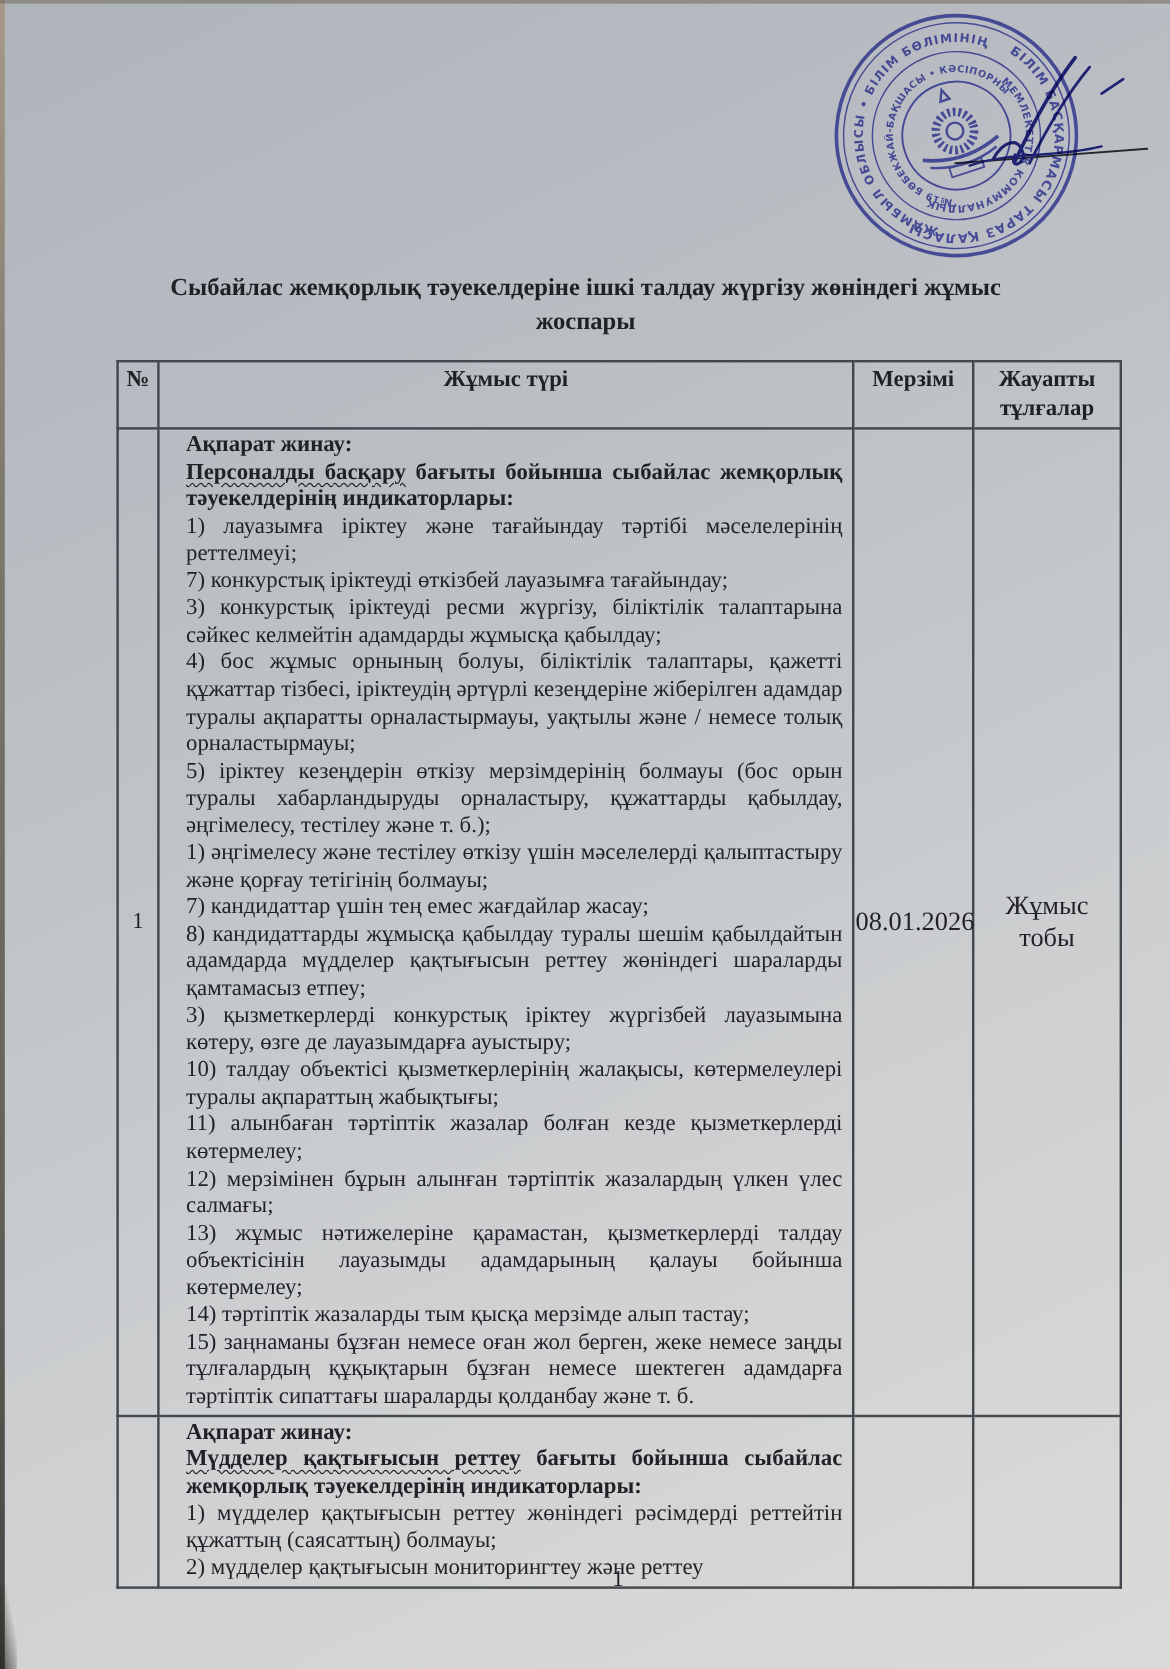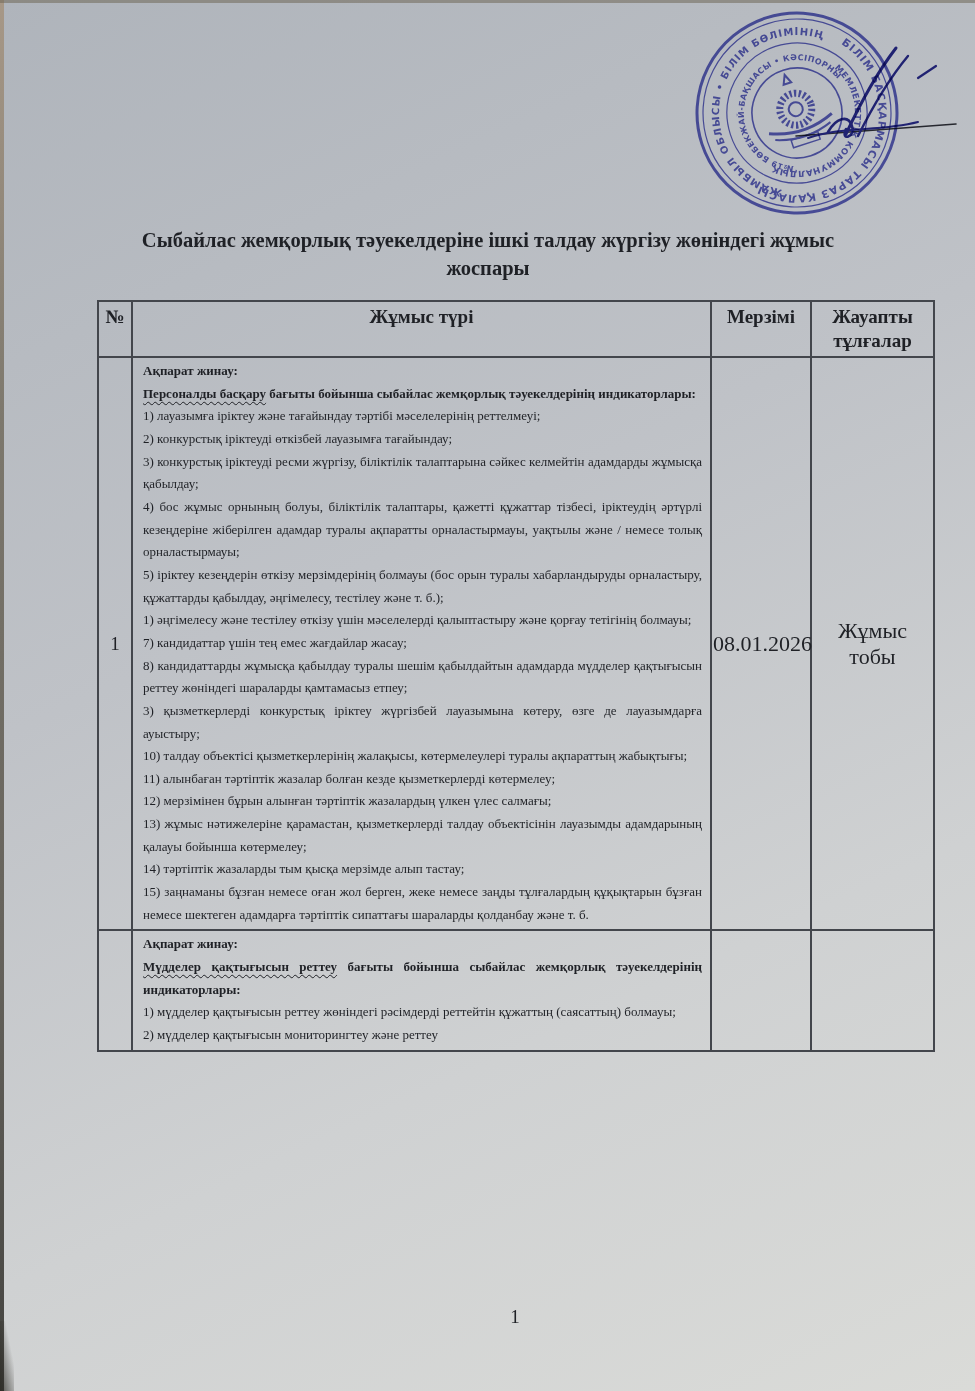--- a/index.html
+++ b/index.html
@@ -15,21 +15,21 @@
   .approval{position:absolute;left:518px;top:44px;width:420px;
         font-weight:bold;font-size:20px;line-height:28px;white-space:nowrap;}
   .doc-title{position:absolute;left:108px;top:226px;width:760px;text-align:center;
         font-weight:bold;font-size:20.5px;line-height:28px;}
 
   table.plan{position:absolute;left:97px;top:300px;width:836px;
         border-collapse:collapse;table-layout:fixed;}
   .plan th,.plan td{border:2px solid #43464c;}
   .plan th{font-size:19px;font-weight:bold;text-align:center;vertical-align:top;
         padding:3px 2px;line-height:24px;height:44px;}
-  .work-cell{padding:2px 8px 3px 10px;font-size:13px;line-height:22.65px;
+  .work-cell{padding:2px 8px 3px 22px;font-size:19px;line-height:22.65px;
         text-align:justify;vertical-align:top;}
   .work-cell p{margin:0;}
   .p-bold{font-weight:bold;text-align:left;}
   .p-bi{font-weight:bold;}
   .wavy{text-decoration:underline;text-decoration-style:wavy;
         text-decoration-thickness:1px;text-underline-offset:3px;}
   .num-cell{text-align:center;vertical-align:middle;font-size:19px;}
   .mid-cell{text-align:center;vertical-align:middle;font-size:22px;padding:1px;}
 
   .stamp{position:absolute;left:690px;top:6px;width:214px;height:214px;
@@ -112,21 +112,21 @@
       <th>Мерзімі</th>
       <th>Жауапты тұлғалар</th>
     </tr>
 
     <tr>
       <td class="num-cell">1</td>
       <td class="work-cell">
         <p class="p-bold">Ақпарат жинау:</p>
         <p class="p-bi"><span class="wavy">Персоналды басқару</span><span> бағыты бойынша сыбайлас жемқорлық тәуекелдерінің индикаторлары:</span></p>
         <p>1) лауазымға іріктеу және тағайындау тәртібі мәселелерінің реттелмеуі;</p>
-        <p>2) конкурстық іріктеуді өткізбей лауазымға тағайындау;</p>
+        <p>7) конкурстық іріктеуді өткізбей лауазымға тағайындау;</p>
         <p>3) конкурстық іріктеуді ресми жүргізу, біліктілік талаптарына сәйкес келмейтін адамдарды жұмысқа қабылдау;</p>
         <p>4) бос жұмыс орнының болуы, біліктілік талаптары, қажетті құжаттар тізбесі, іріктеудің әртүрлі кезеңдеріне жіберілген адамдар туралы ақпаратты орналастырмауы, уақтылы және / немесе толық орналастырмауы;</p>
         <p>5) іріктеу кезеңдерін өткізу мерзімдерінің болмауы (бос орын туралы хабарландыруды орналастыру, құжаттарды қабылдау, әңгімелесу, тестілеу және т. б.);</p>
         <p>1) әңгімелесу және тестілеу өткізу үшін мәселелерді қалыптастыру және қорғау тетігінің болмауы;</p>
         <p>7) кандидаттар үшін тең емес жағдайлар жасау;</p>
         <p>8) кандидаттарды жұмысқа қабылдау туралы шешім қабылдайтын адамдарда мүдделер қақтығысын реттеу жөніндегі шараларды қамтамасыз етпеу;</p>
         <p>3) қызметкерлерді конкурстық іріктеу жүргізбей лауазымына көтеру, өзге де лауазымдарға ауыстыру;</p>
         <p>10) талдау объектісі қызметкерлерінің жалақысы, көтермелеулері туралы ақпараттың жабықтығы;</p>
         <p>11) алынбаған тәртіптік жазалар болған кезде қызметкерлерді көтермелеу;</p>
         <p>12) мерзімінен бұрын алынған тәртіптік жазалардың үлкен үлес салмағы;</p>

